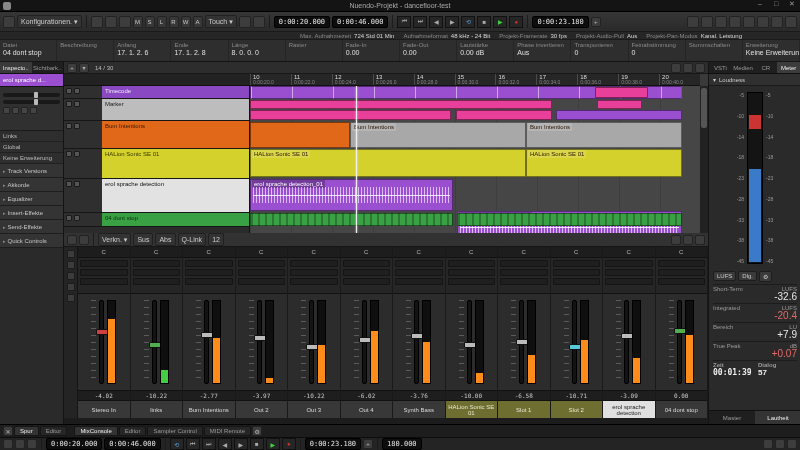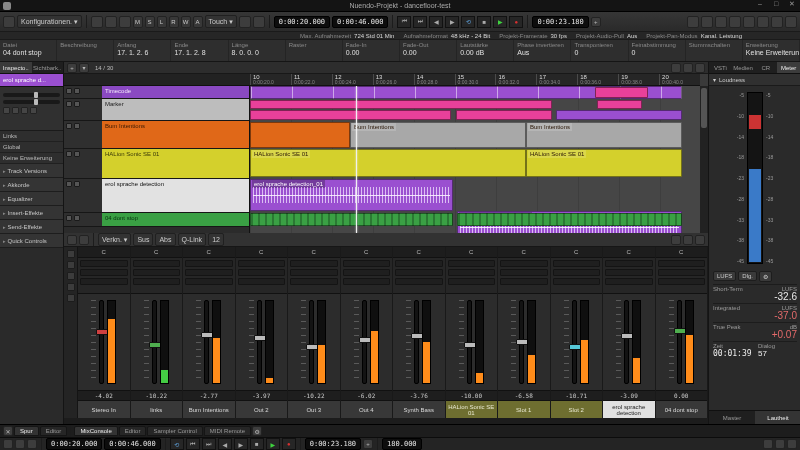--- a/index.html
+++ b/index.html
@@ -123,21 +123,21 @@
   .lm-fill{position:absolute;left:1px;right:1px;bottom:1px;background:var(--loudness_blue);}
   .lm-red{position:absolute;left:1px;right:1px;top:13%;height:8%;background:var(--loudness_red);}
   .rp-btns{position:absolute;left:0;top:208px;width:92px;height:12px;display:flex;gap:2px;padding:0 4px;align-items:center;}
   .rp-btn{flex:none;font-size:6px;color:#ccc;background:#3a3a3a;border:1px solid #1d1d1d;border-radius:2px;padding:1px 3px;}
   .rp-stats{position:absolute;left:0;top:222px;width:92px;padding:0 4px;}
   .rps-row{border-top:1px solid #1c1c1c;padding:1px 0;}
   .rps-top{display:flex;justify-content:space-between;font-size:6px;color:#9a9a9a;}
   .rps-val{text-align:right;font-size:10px;color:#e8e8e8;line-height:10px;}
   .rps-val.red{color:var(--value_red);}
   .rps-mini{text-align:right;font-size:7px;color:#d8d8d8;}
-  .rps-dual{display:flex;border-top:1px solid #1c1c1c;padding-top:1px;gap:6px;}
+  .rps-dual{display:flex;border-top:1px solid #1c1c1c;padding-top:1px;gap:6px;font-weight:bold;}
   .rps-dual>div{flex:1;}
   .rps-val2{font-size:8px;color:#eee;}
   .rp-foot{position:absolute;left:0;top:348px;width:92px;height:14px;display:flex;background:#1f1f1f;border-top:1px solid #101010;}
   .rp-foot span{flex:1;display:flex;align-items:center;justify-content:center;font-size:6px;color:#999;}
   .rp-foot span.active{color:#eee;background:#343434;}
 
   
   .bottombar{position:absolute;left:0;top:424px;width:800px;height:13px;background:#1d1d1d;display:flex;align-items:center;gap:1px;padding:0 3px;border-top:1px solid #000;}
   .bb-tab{font-size:6px;color:#999;padding:1px 5px;background:#262626;border:1px solid #151515;border-radius:2px 2px 0 0;flex:none;}
   .bb-tab.active{color:#eee;background:#333;}
@@ -860,21 +860,28 @@
           <span class="rps-label">Short-Term</span>
           <span class="rps-unit">LUFS</span>
         </div>
         <div class="rps-val">-32.6</div>
       </div>
       <div class="rps-row">
         <div class="rps-top">
           <span class="rps-label">Integrated</span>
           <span class="rps-unit">LUFS</span>
         </div>
-        <div class="rps-val red">-37.0</div>
+        <div class="rps-val red">-20.4</div>
+      </div>
+      <div class="rps-row">
+        <div class="rps-top">
+          <span class="rps-label">Bereich</span>
+          <span class="rps-unit">LU</span>
+        </div>
+        <div class="rps-val">+7.9</div>
       </div>
       <div class="rps-row">
         <div class="rps-top">
           <span class="rps-label">True Peak</span>
           <span class="rps-unit">dB</span>
         </div>
         <div class="rps-val red">+0.07</div>
       </div>
       <div class="rps-dual">
         <div>

